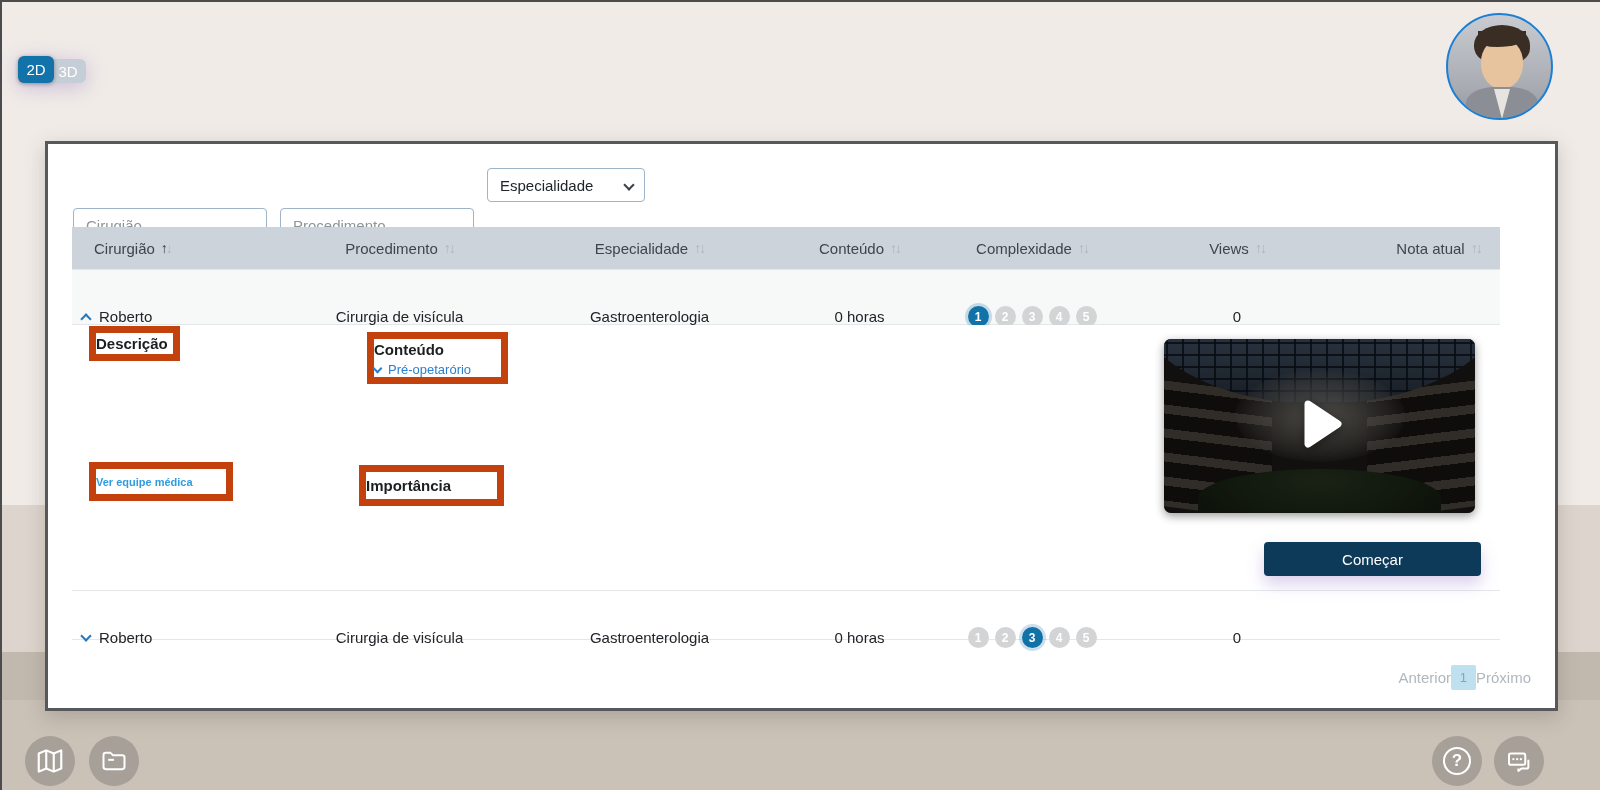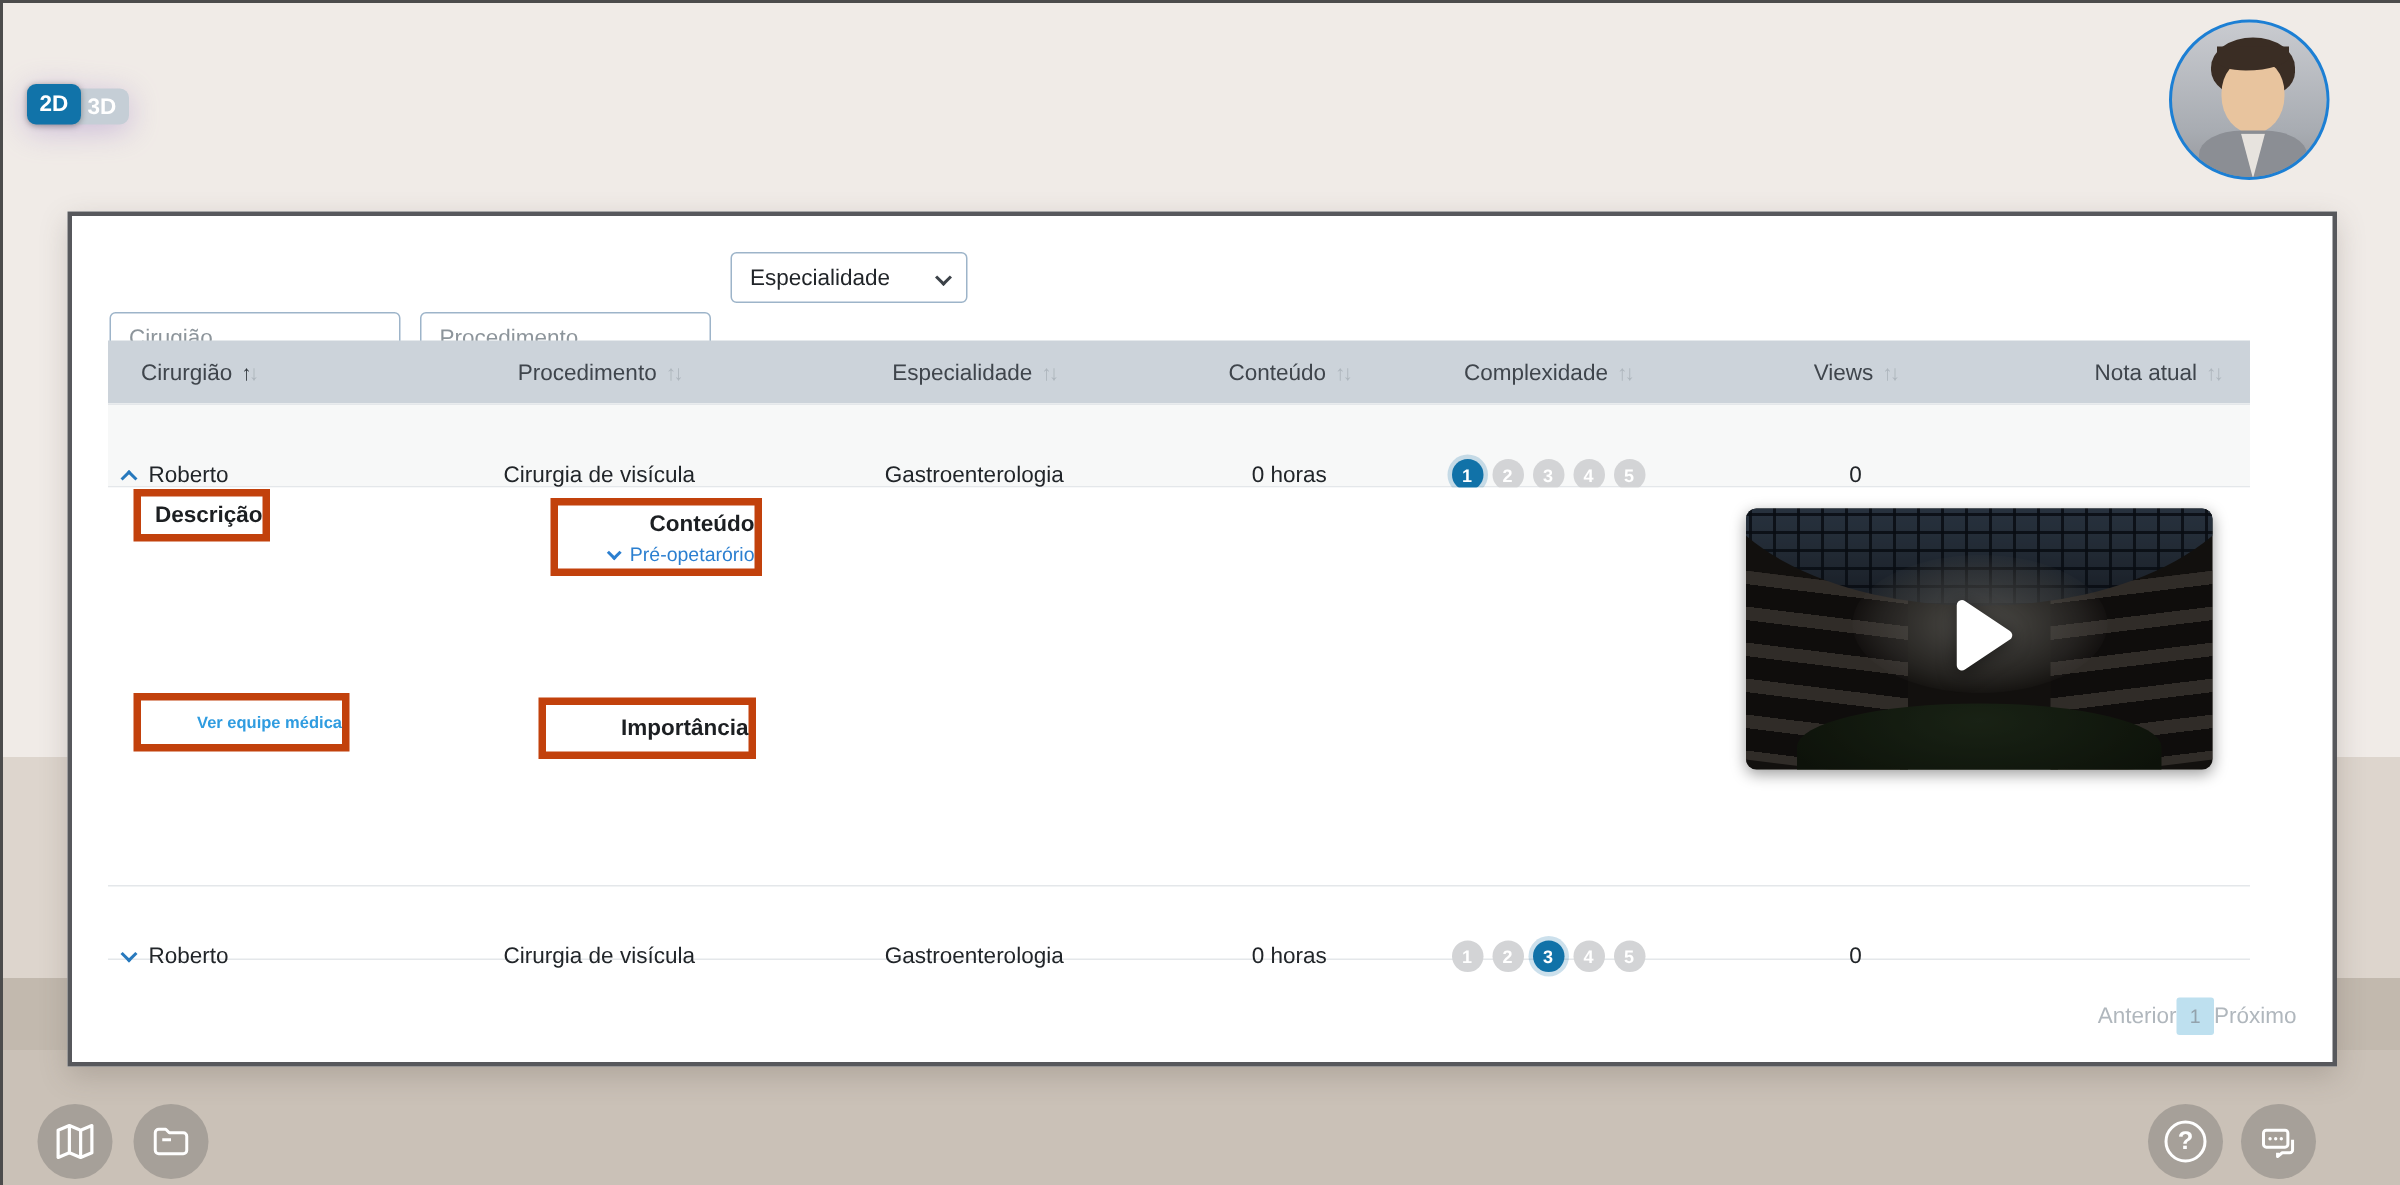--- a/index.html
+++ b/index.html
@@ -11,21 +11,21 @@
       #f0ebe7 0px,#f0ebe7 505px,
       #ddd5cd 505px,#ddd5cd 652px,
       #c2b9ae 652px,#c2b9ae 700px,
       #cac1b7 700px,#cac1b7 790px);
   }
   .edge-left { position:absolute; left:0; top:0; width:2px; height:790px; background:#4c4c4c; z-index:50;}
   .edge-top { position:absolute; left:0; top:0; width:100%; height:2px; background:#4c4c4c; z-index:50;}
 
   
   .view-toggle { position:absolute; left:18px; top:56px; display:flex; filter:drop-shadow(0 4px 10px rgba(160,130,200,.45)); }
-  .vt-btn { height:27px; display:flex; align-items:center; justify-content:center; color:#fff; font-size:15px; cursor:pointer;font-weight:bold; }
+  .vt-btn { height:27px; display:flex; align-items:center; justify-content:center; color:#fff; font-size:15px; cursor:pointer; }
   .vt-btn.active { background:#1173a9; width:36px; border-radius:6px; z-index:2; box-shadow:0 1px 4px rgba(0,0,0,.35); }
   .vt-btn.inactive { background:#c5ced6; width:36px; margin-left:-4px; border-radius:0 6px 6px 0; height:24px; margin-top:3px; }
 
   .avatar { position:absolute; left:1446px; top:13px; width:107px; height:107px; border-radius:50%;
     border:2px solid #1c7fd4; overflow:hidden; background:linear-gradient(180deg,#c9cbd0 0%,#a8acb2 70%,#96979b 100%); cursor:pointer; }
   .av-hair { position:absolute; left:26px; top:10px; width:56px; height:40px; background:#3a2d24; border-radius:50% 50% 42% 46%; }
   .av-face { position:absolute; left:33px; top:24px; width:42px; height:50px; background:#e8c49e; border-radius:46% 46% 50% 50%; }
   .av-fringe { position:absolute; left:30px; top:16px; width:48px; height:16px; background:#3a2d24; border-radius:0 0 60% 40%; }
   .av-body { position:absolute; left:18px; top:72px; width:72px; height:40px; background:#8b8e94; border-radius:40% 40% 0 0; }
   .av-shirt { position:absolute; left:46px; top:74px; width:16px; height:30px; background:#e7e3de; clip-path:polygon(0 0,100% 0,50% 100%); }
@@ -62,21 +62,21 @@
   .chev.up { transform:rotate(-135deg); margin-top:4px; }
   .chev.down { transform:rotate(45deg); margin-bottom:3px; }
 
   .dots { display:flex; gap:6px; justify-content:center; }
   .dot { width:21px; height:21px; border-radius:50%; background:#d3d4d6; color:#fff; font-size:12px; font-weight:bold;
     display:inline-flex; align-items:center; justify-content:center; }
   .dot.active { background:#1172a8; box-shadow:0 0 0 3px rgba(23,114,168,.22); }
 
   
   .detail { position:relative; height:265px; background:#fff; }
-  .redbox { position:absolute; border:5px solid #c2410c; display:flex; flex-direction:column; align-items:flex-end; justify-content:center; }
+  .redbox { position:absolute; border:7px solid #c2410c; display:flex; flex-direction:column; align-items:flex-start; justify-content:center; }
   .lbl { font-size:15px; font-weight:bold; color:#1c1f22; }
   .box-desc { left:17px; top:1px; width:91px; height:35px; }
   .box-cont { left:295px; top:7px; width:141px; height:52px; gap:4px; padding-top:2px; }
   .cont-item { display:flex; align-items:center; gap:7px; font-size:13px; color:#2b7fd0; cursor:pointer; }
   .chev-sm { display:inline-block; width:7px; height:7px; border-right:2px solid #2b7fd0; border-bottom:2px solid #2b7fd0; transform:rotate(45deg); margin-bottom:2px; }
   .box-team { left:17px; top:137px; width:144px; height:39px; }
   .team-link { font-size:11px; font-weight:bold; color:#2f9ce0; cursor:pointer; }
   .box-imp { left:287px; top:140px; width:145px; height:41px; }
 
   
@@ -230,20 +230,21 @@
         <div class="vt-glow"></div>
         <div class="vt-garden"></div>
         <div class="vt-shade"></div>
         <div class="play">
           <svg width="64" height="64" viewBox="0 0 64 64">
             <path d="M20 12 L50 32 L20 52 Z" fill="#ffffff" stroke="#ffffff" stroke-width="7" stroke-linejoin="round"></path>
           </svg>
         </div>
       </div>
 
+      <button class="start-btn">Começar</button>
     </div>
 
     <div class="trow tr-data second" style="border-top:1px solid #e4e7ea;">
       <div class="cell first">
         <span class="chev down"></span>
         <span>Roberto</span>
       </div>
       <div class="cell">Cirurgia de visícula</div>
       <div class="cell">Gastroenterologia</div>
       <div class="cell">0 horas</div>

